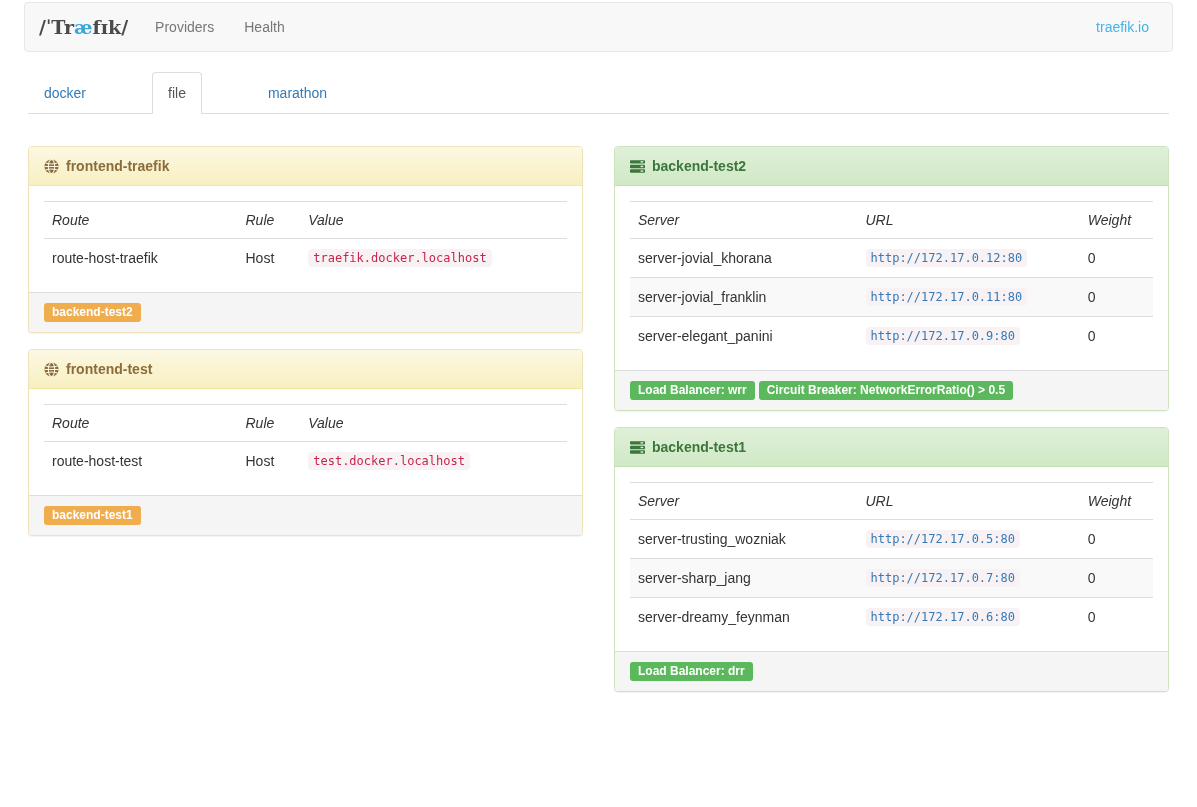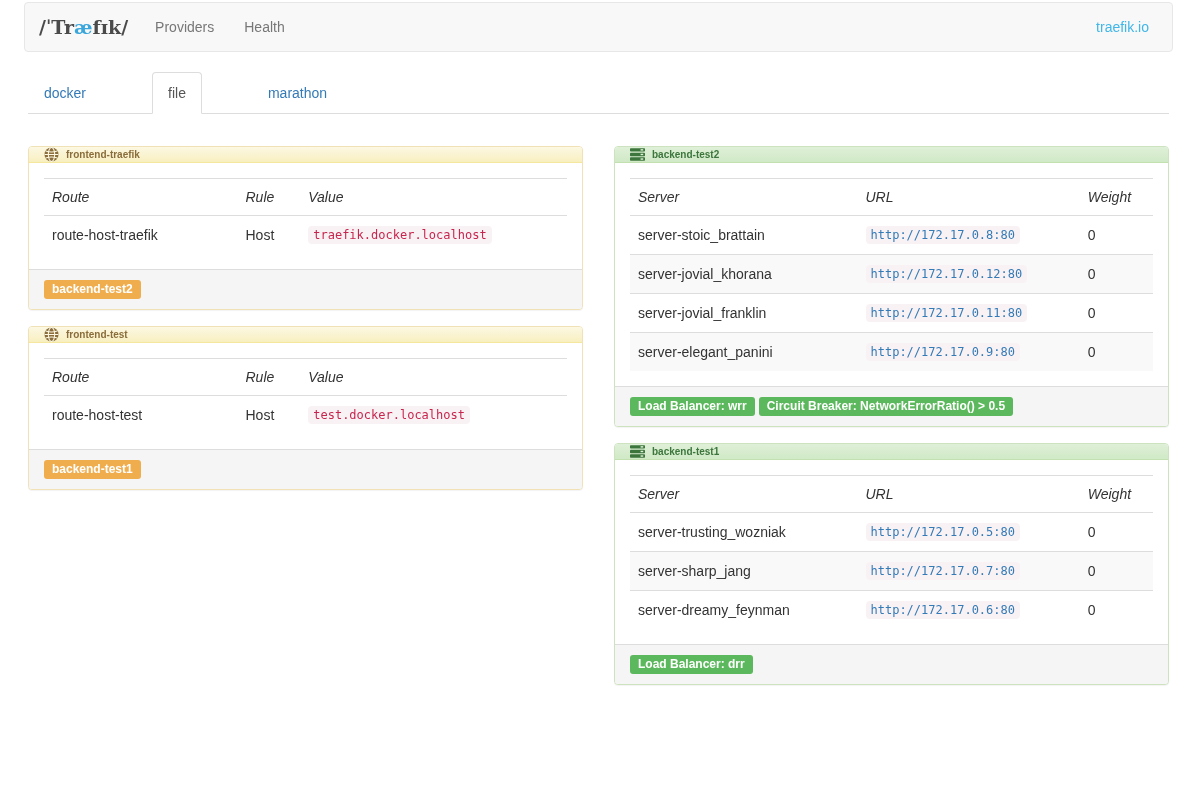--- a/index.html
+++ b/index.html
@@ -66,22 +66,22 @@
   
   .panel {
     background: #fff;
     border: 1px solid #ddd;
     border-radius: 4px;
     margin-bottom: 16px;
     box-shadow: 0 1px 1px rgba(0,0,0,.05);
   }
   .panel-heading {
     display: flex; align-items: center; gap: 7px;
-    padding: 0 15px;
-    font-weight: bold; font-size: 10px;
+    padding: 11px 15px;
+    font-weight: bold; font-size: 14px;
     border-radius: 3px 3px 0 0;
   }
   .panel-warning { border-color: #f0e1b6; }
   .panel-warning .panel-heading {
     background: linear-gradient(to bottom, #fcf8e3 0%, #f8efc0 100%);
     border-bottom: 1px solid #f5e79e;
     color: #8a6d3b;
   }
   .panel-success { border-color: #cde3bf; }
   .panel-success .panel-heading {
@@ -272,25 +272,20 @@
       <table>
         <thead>
           <tr>
             <th class="c-server">Server</th>
             <th class="c-url">URL</th>
             <th class="c-weight">Weight</th>
           </tr>
         </thead>
         <tbody>
                 <tr>
-                  <td>server-stoic_brattain</td>
-                  <td><a class="url-link" href="#"><code>http://172.17.0.8:80</code></a></td>
-                  <td>0</td>
-                </tr>
-                <tr>
                   <td>server-jovial_khorana</td>
                   <td><a class="url-link" href="#"><code>http://172.17.0.12:80</code></a></td>
                   <td>0</td>
                 </tr>
                 <tr>
                   <td>server-jovial_franklin</td>
                   <td><a class="url-link" href="#"><code>http://172.17.0.11:80</code></a></td>
                   <td>0</td>
                 </tr>
                 <tr>

